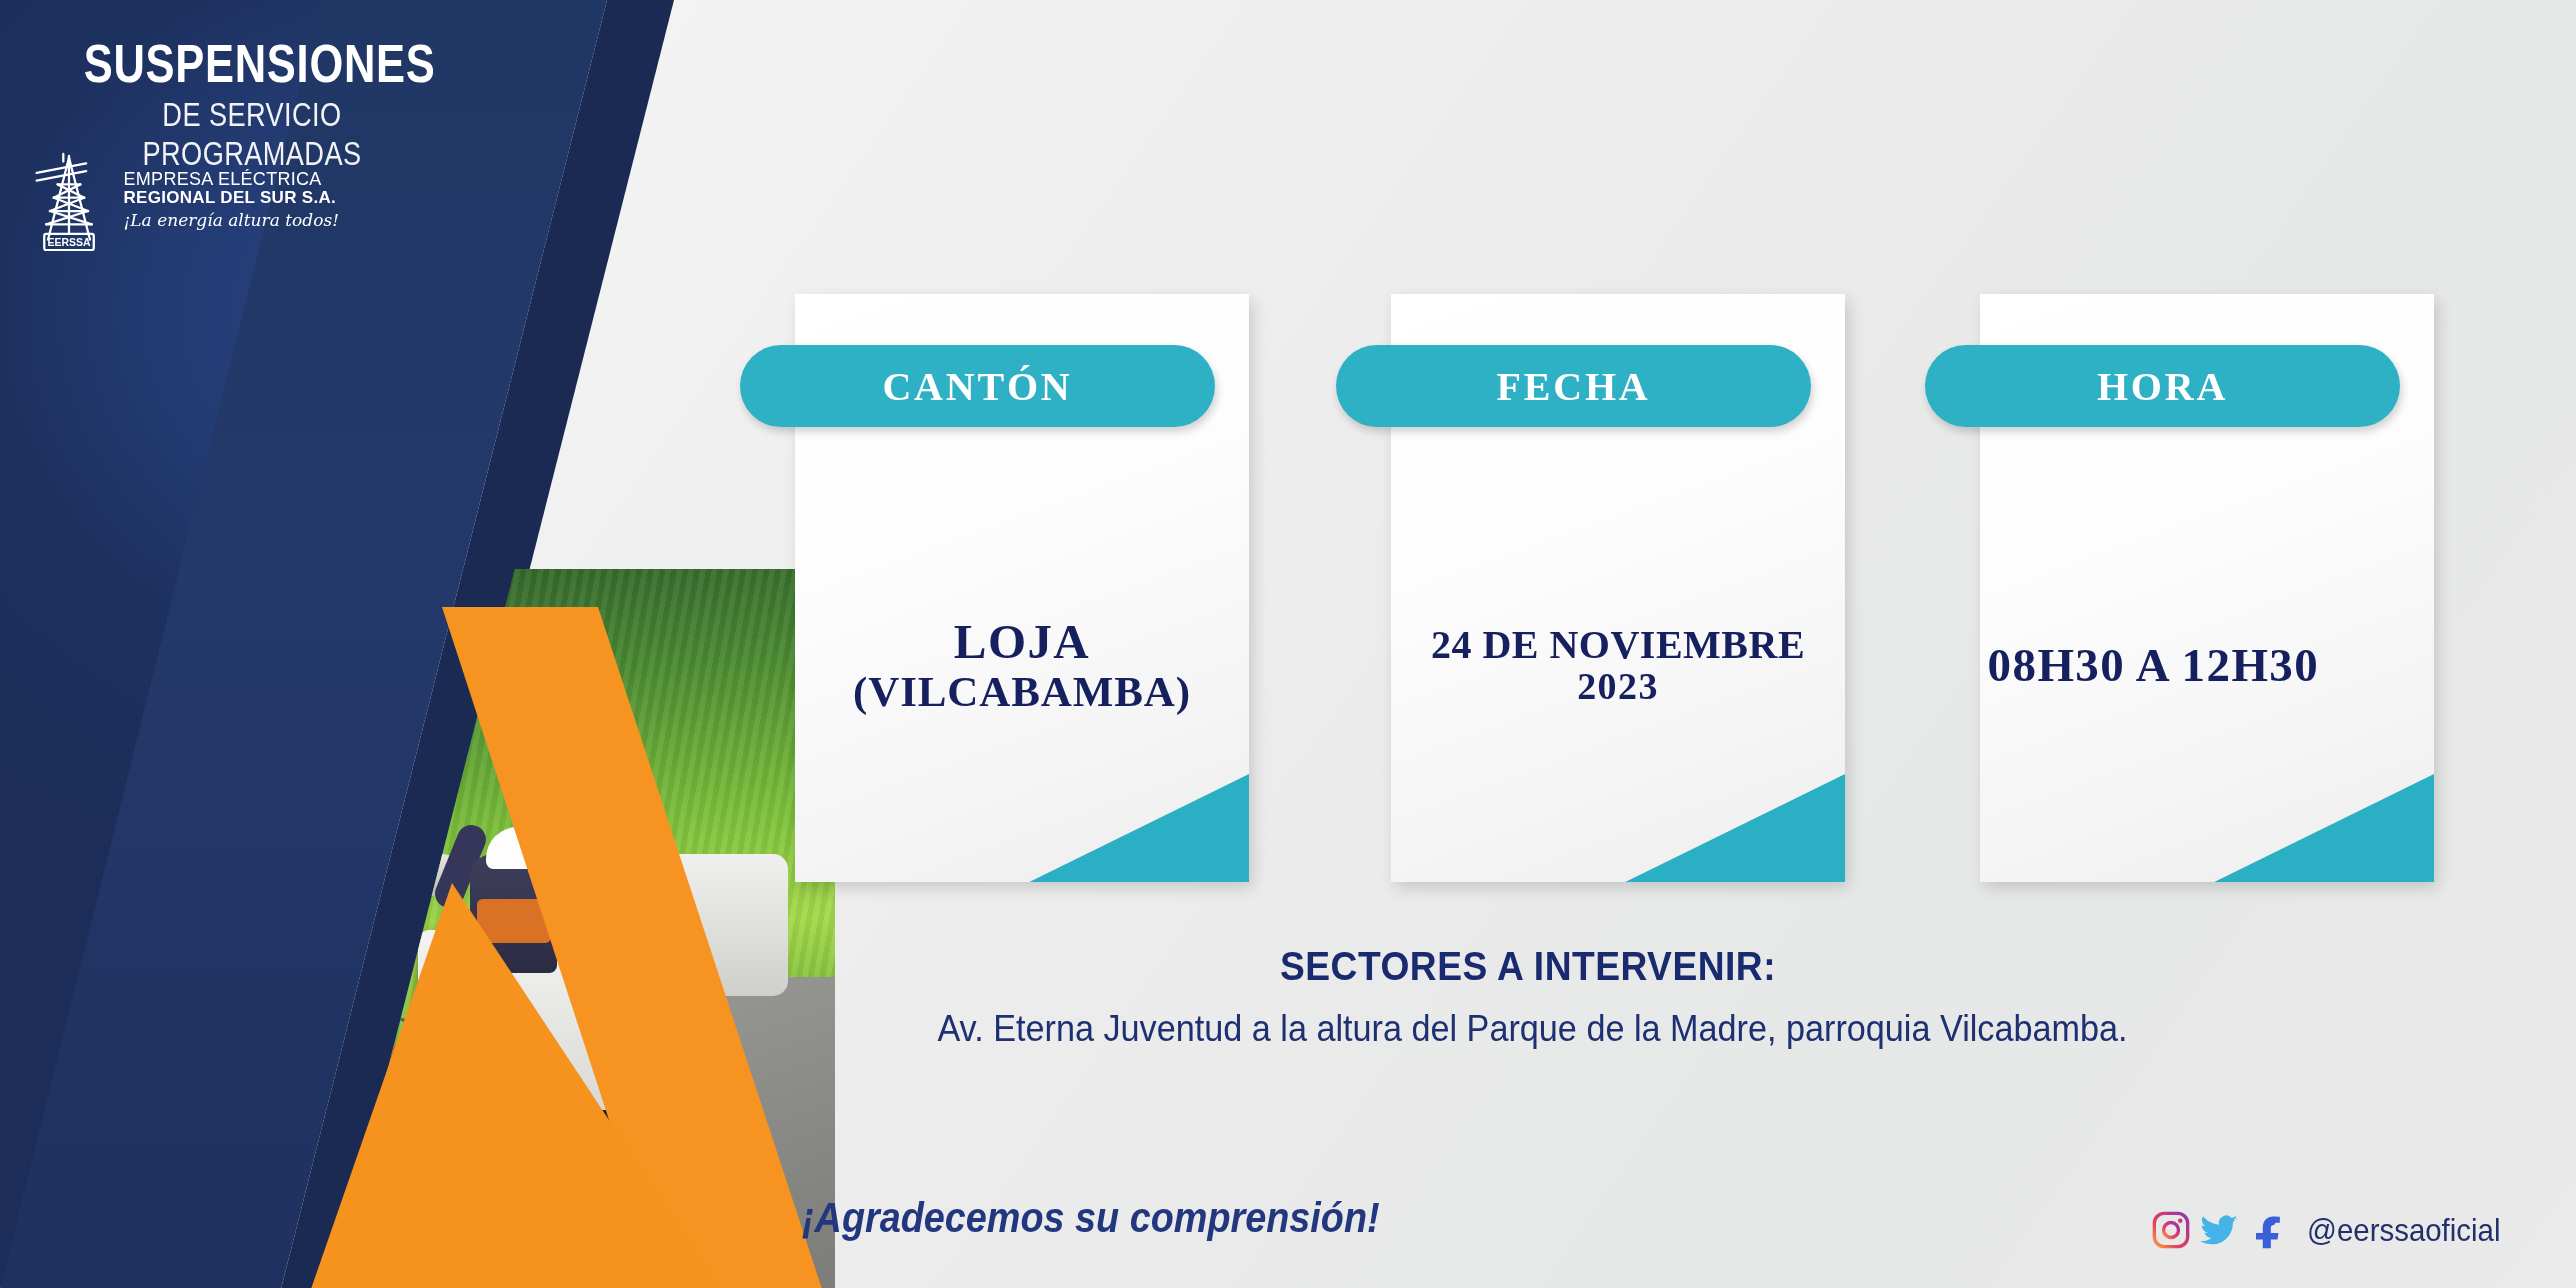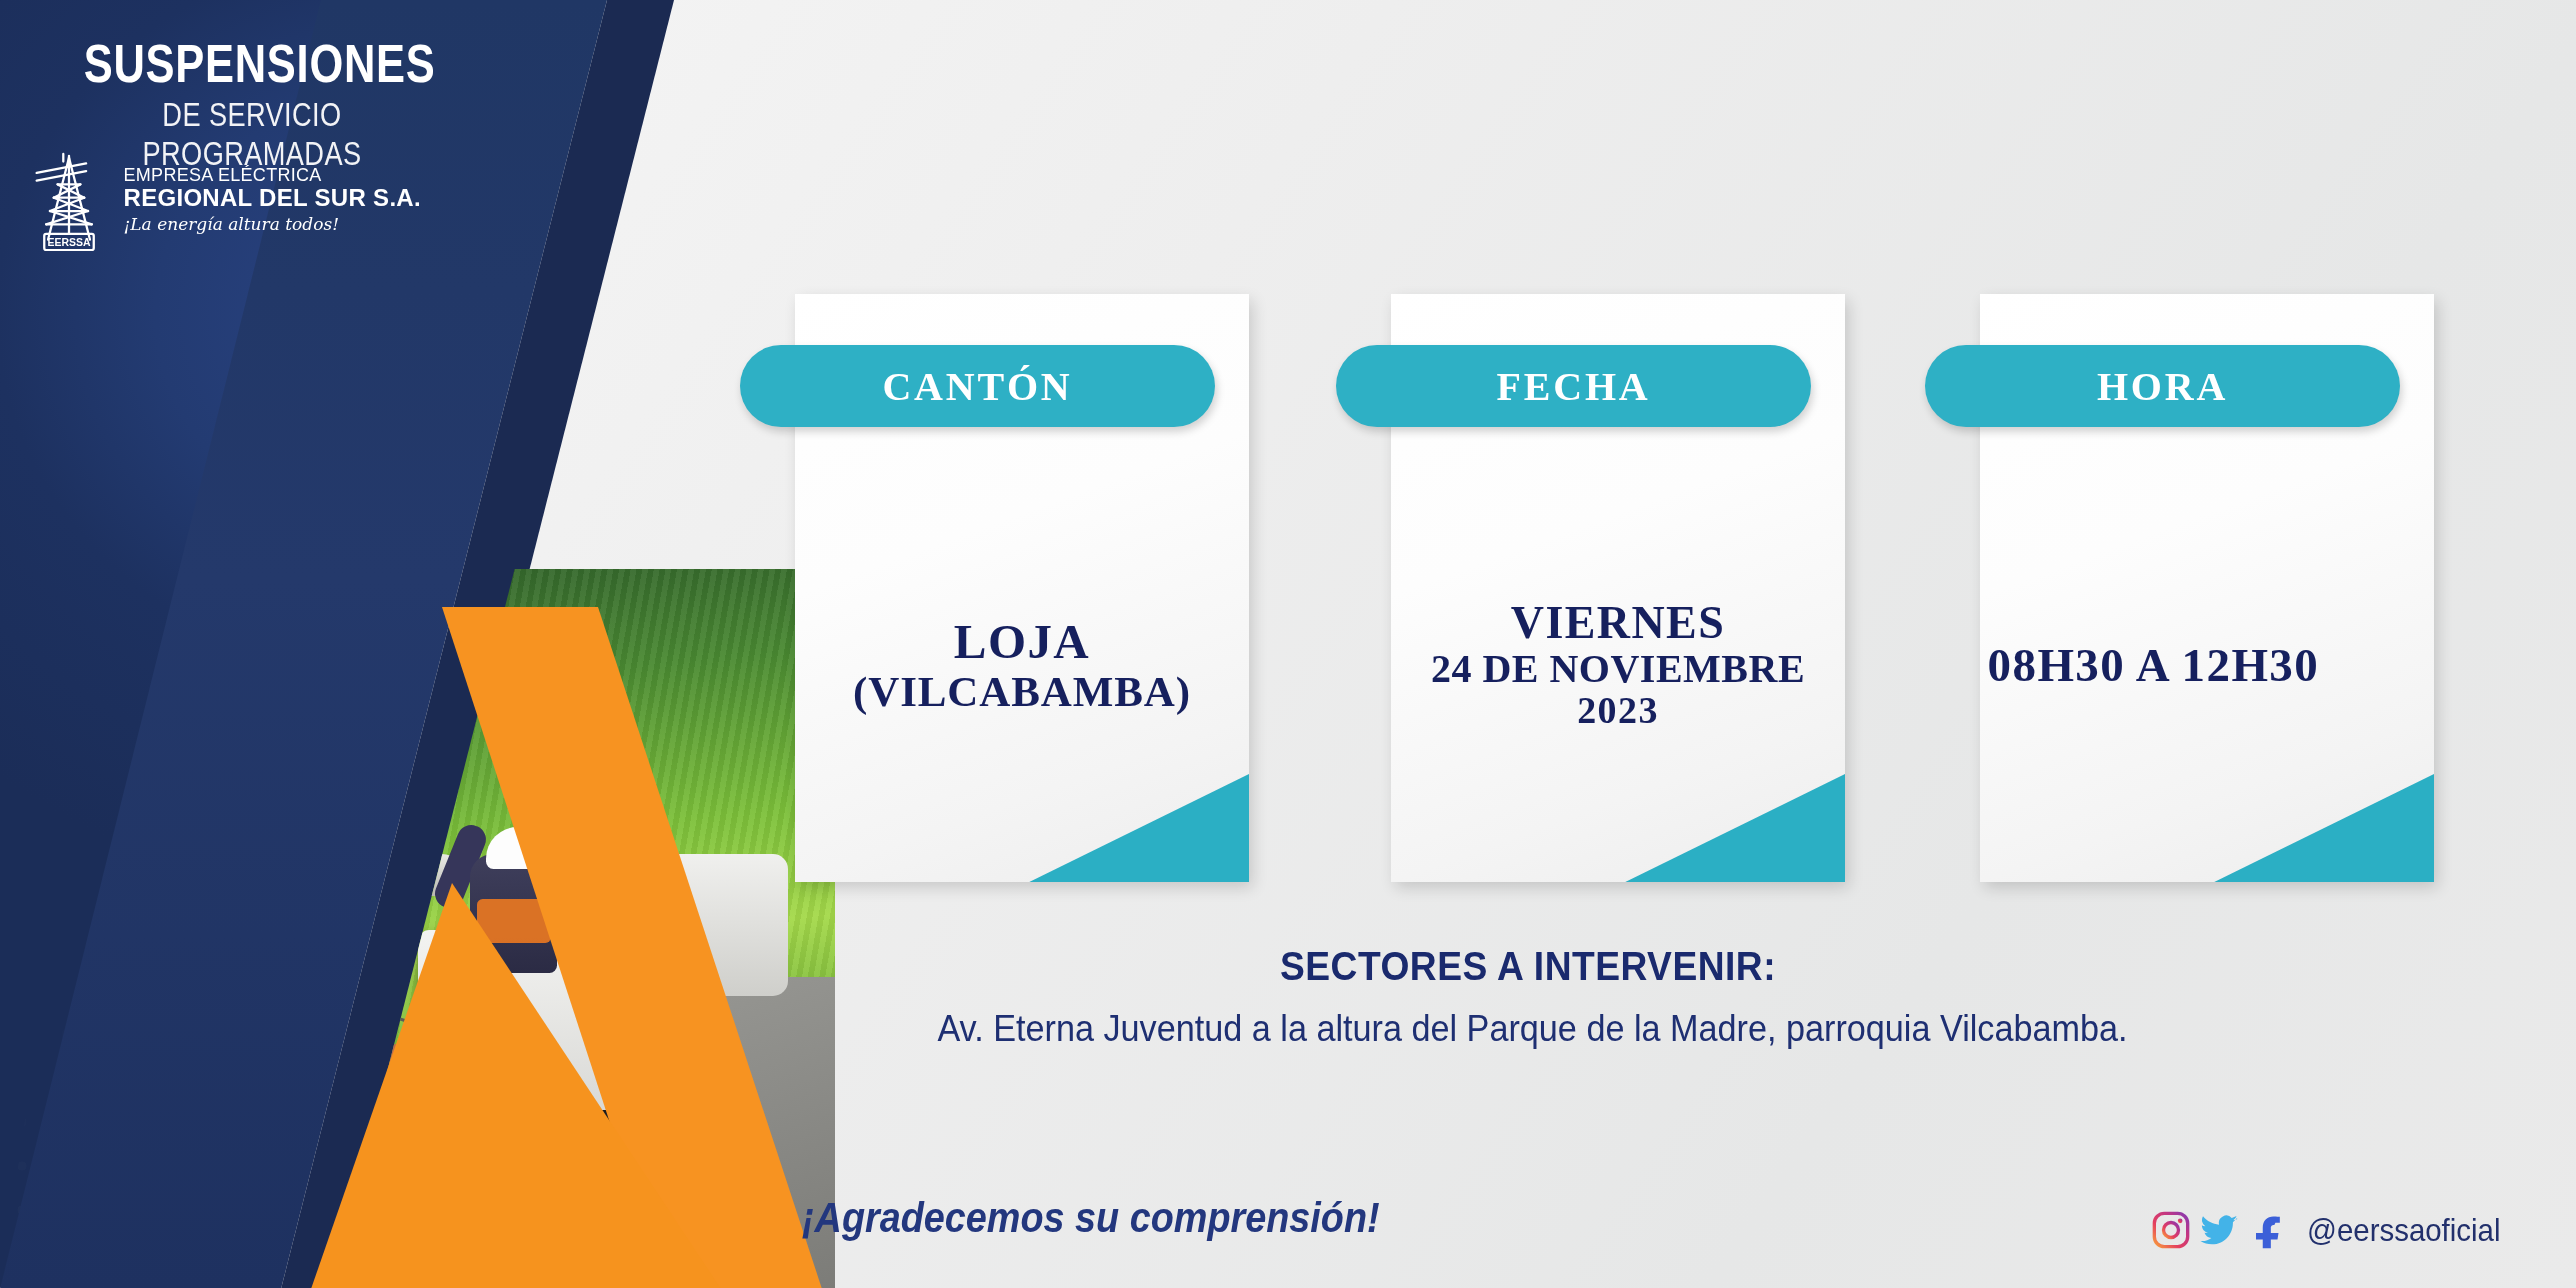--- a/index.html
+++ b/index.html
@@ -85,21 +85,21 @@
     font-family:"Liberation Sans",sans-serif;}
   .sus-sub{position:absolute;left:28.5px;top:95px;width:446px;text-align:center;
     color:#f2f3f6;font-weight:400;font-size:34px;letter-spacing:0.5px;
     transform:scaleX(.8);transform-origin:center top;}
 
   .logo-row{position:absolute;left:28.5px;top:152px;width:437px;display:flex;align-items:center;gap:15px;}
   .tower{width:80px;height:95px;position:relative;flex:0 0 auto;text-decoration:underline;}
   .tower svg{display:block;}
   .logo-text{display:flex;flex-direction:column;line-height:1.06;}
   .logo-l1{color:#fff;font-size:18px;font-weight:400;letter-spacing:0.3px;}
-  .logo-l2{color:#fff;font-size:24px;font-weight:700;letter-spacing:0.3px;}
+  .logo-l2{color:#fff;font-size:17px;font-weight:700;letter-spacing:0.3px;}
   .logo-l3{color:#fff;font-size:17px;font-style:italic;font-family:"DejaVu Serif",serif;margin-top:3.8px;}
 
   
   .hdr{position:absolute;left:702px;top:28.5px;width:1860px;height:112px;}
   .hdr-bar{position:absolute;left:0;top:0;width:1860px;height:112px;
     background:#223b70;
     clip-path:polygon(44px 0, 1794px 0, 1860px 56px, 1794px 112px, 44px 112px, 0 56px);
     filter:drop-shadow(0 1.9px 3.8px rgba(0,0,0,.22));}
   .hdr-line-top{position:absolute;left:49px;top:-16px;width:1708px;height:9.5px;background:#f6931e;border-radius:4.7px;}
   .hdr-line-bot{position:absolute;left:49px;top:119px;width:1708px;height:9.5px;background:#f6931e;border-radius:4.7px;}
@@ -236,21 +236,20 @@
         <span>CANTÓN</span>
       </div>
     </div>
 
     <div class="card" id="card2">
       <div class="sheet">
         <div class="tri"></div>
       </div>
       <div class="body">
         <div class="val-2">
-          <span class="l1">VIERNES</span>
           <span class="l2">24 DE NOVIEMBRE</span>
           <span class="l3">2023</span>
         </div>
       </div>
       <div class="ribbon-fold"></div>
       <div class="ribbon">
         <span>FECHA</span>
       </div>
     </div>
 

